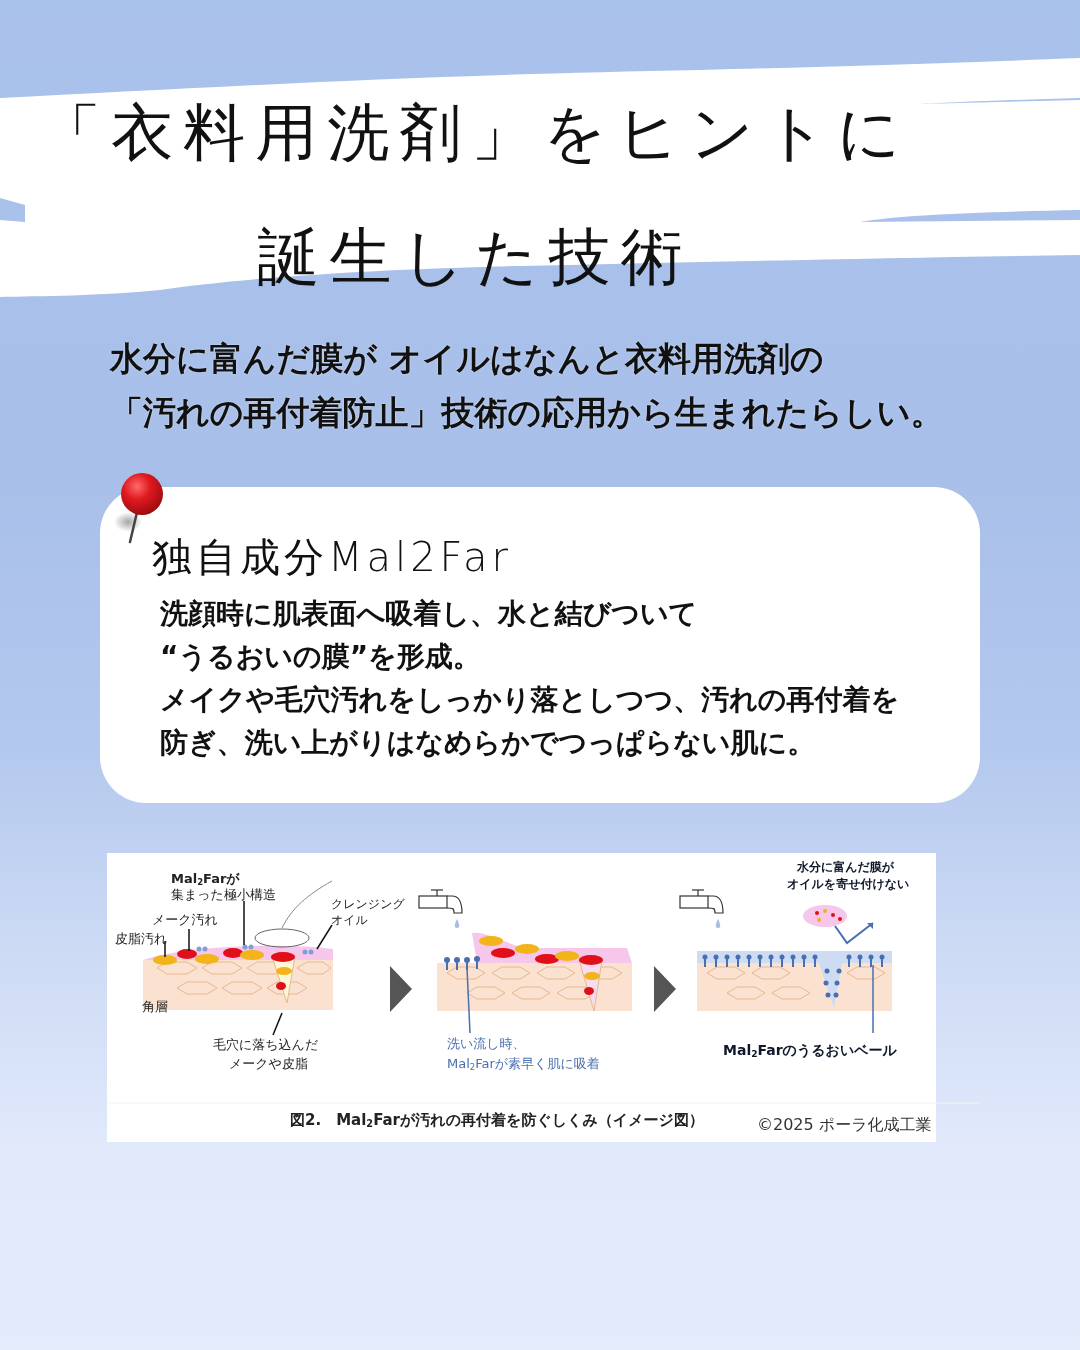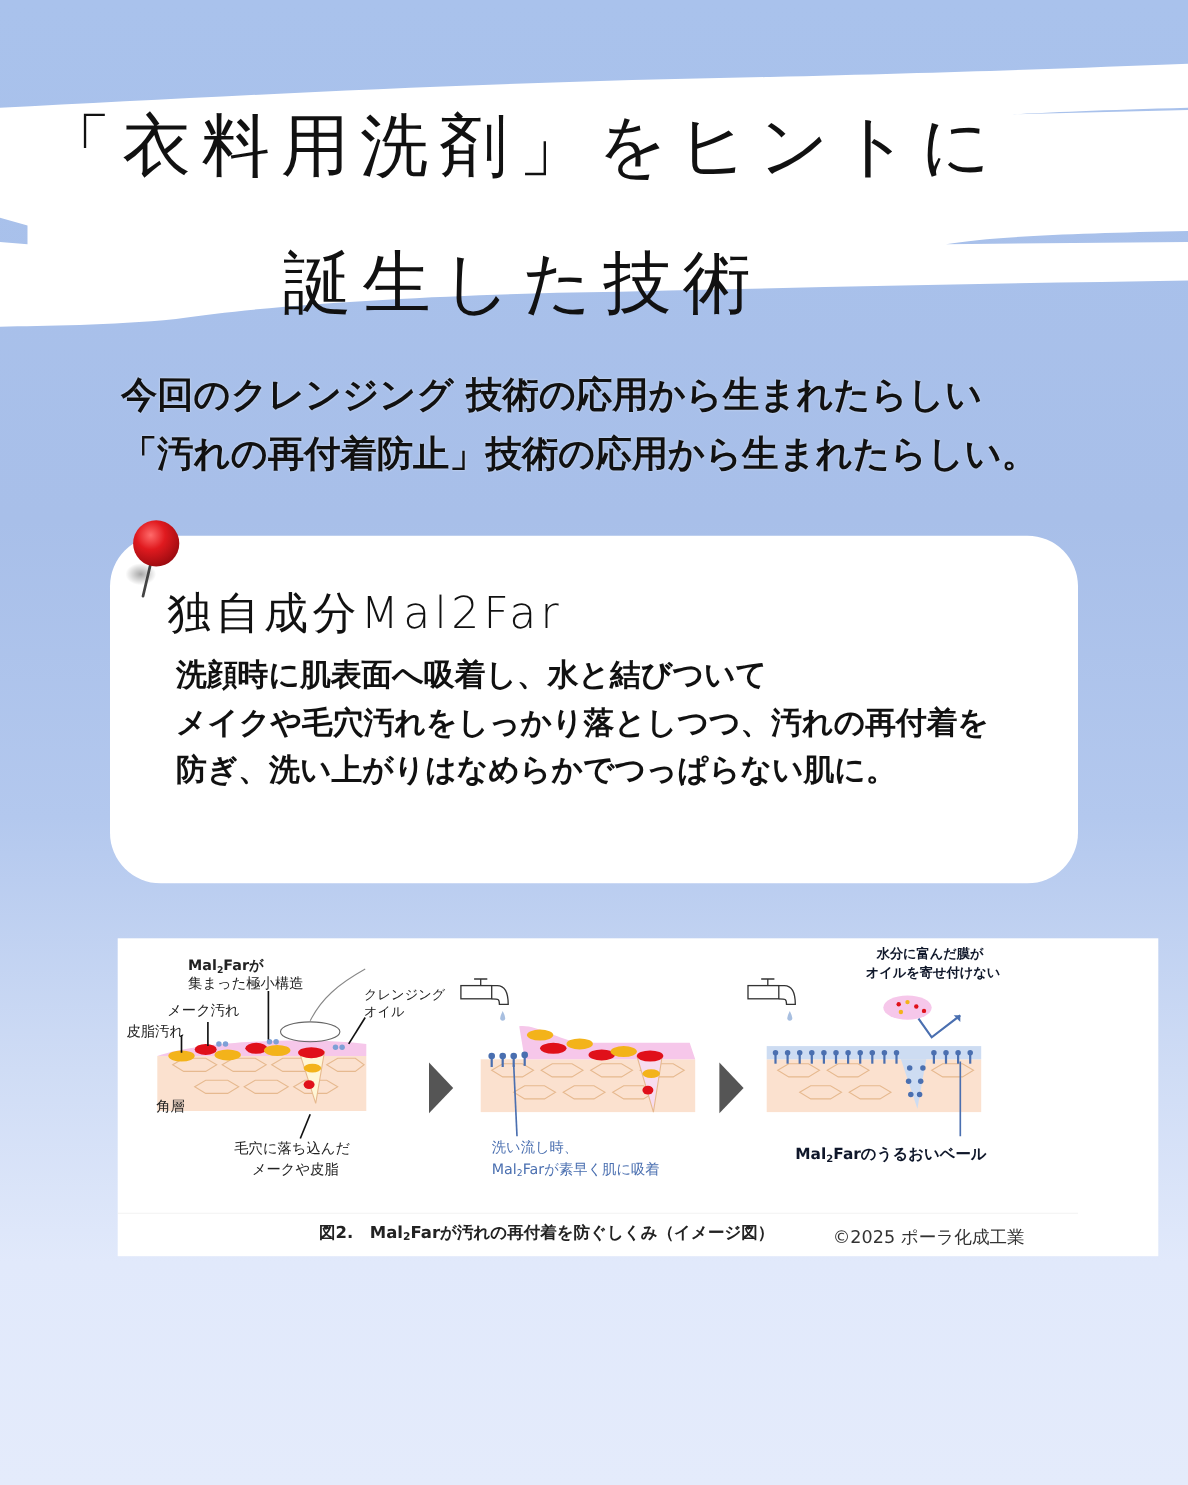--- a/index.html
+++ b/index.html
@@ -33,21 +33,21 @@
     position: absolute; left: 152px; top: 530px;
     font-size: 40px; font-weight: 300; letter-spacing: 4px; color: #111;
     font-family: "DejaVu Sans", sans-serif;
   }
   .card-body {
     position: absolute; left: 160px; top: 592px; width: 800px;
     font-weight: bold; font-size: 28px; line-height: 43px; color: #111;
   }
   .card-body div { white-space: nowrap; }
   .figure {
-    position: absolute; left: 107px; top: 853px; width: 946px; height: 289px;
+    position: absolute; left: 107px; top: 853px; width: 829px; height: 289px;
     background: #fff;
   }
   .figure svg { position: absolute; left: 0; top: 0; }
   .lbl { position: absolute; font-size: 13px; color: #222; line-height: 16px; white-space: nowrap; }
   .lbl.b { font-weight: bold; }
   .lbl.blue { color: #4a6fb0; }
   .lbl.blue-b { color: #0f172a; font-weight: bold; }
   .caption {
     position: absolute; left: 183px; top: 258px; font-size: 15px; font-weight: bold; color: #222; white-space: nowrap;
   }
@@ -58,21 +58,21 @@
 <body>
 
 <svg class="brush" viewBox="0 0 1080 320" width="1080" height="320">
   <path d="M0,98 C200,88 420,75 700,70 C860,66 980,62 1080,58 L1080,98 C1000,100 940,103 920,104 L1080,100 L1080,210 C980,212 900,215 860,222 L1080,220 L1080,255 C880,258 700,262 520,266 C420,268 260,275 160,290 C100,296 40,296 0,297 L0,220 L25,222 L25,205 L0,198 Z" fill="#ffffff"></path>
   <path d="M230,270 C330,262 420,258 470,256 C440,262 380,268 300,274 Z" fill="#ffffff"></path>
 </svg>
 
 <div class="title l1">「衣料用洗剤」をヒントに</div>
 <div class="title l2">誕生した技術</div>
 
-<div class="intro l1">今回のクレンジング 技術の応用から生まれたらしい</div>
+<div class="intro l1">水分に富んだ膜が オイルはなんと衣料用洗剤の</div>
 <div class="intro l2">「汚れの再付着防止」技術の応用から生まれたらしい。</div>
 
 <div class="card"></div>
 <svg class="pin" viewBox="0 0 70 80" width="70" height="80">
   <defs>
     <radialGradient id="pinball" cx="0.38" cy="0.32" r="0.7">
       <stop offset="0" stop-color="#ff6a6a"></stop>
       <stop offset="0.45" stop-color="#e01a1f"></stop>
       <stop offset="1" stop-color="#9d0b10"></stop>
     </radialGradient>
@@ -82,20 +82,21 @@
     </radialGradient>
   </defs>
   <ellipse cx="20" cy="52" rx="14" ry="10" fill="url(#pinshadow)"></ellipse>
   <line x1="30" y1="38" x2="22" y2="72" stroke="#444" stroke-width="2.5" stroke-linecap="round"></line>
   <circle cx="34" cy="24" r="21" fill="url(#pinball)"></circle>
 </svg>
 
 <div class="card-heading">独自成分Mal2Far</div>
 <div class="card-body">
   <div>洗顔時に肌表面へ吸着し、水と結びついて</div>
+  <div>“うるおいの膜”を形成。</div>
   <div>メイクや毛穴汚れをしっかり落としつつ、汚れの再付着を</div>
   <div>防ぎ、洗い上がりはなめらかでつっぱらない肌に。</div>
 </div>
 
 <div class="figure">
   <svg width="873" height="289" viewBox="0 0 873 289">
 
     <g>
       <rect x="36" y="107" width="190" height="50" fill="#fbe1cf"></rect>
       <path d="M36,107 C80,92 180,90 226,96 L226,107 Z" fill="#f6c7ea"></path>

